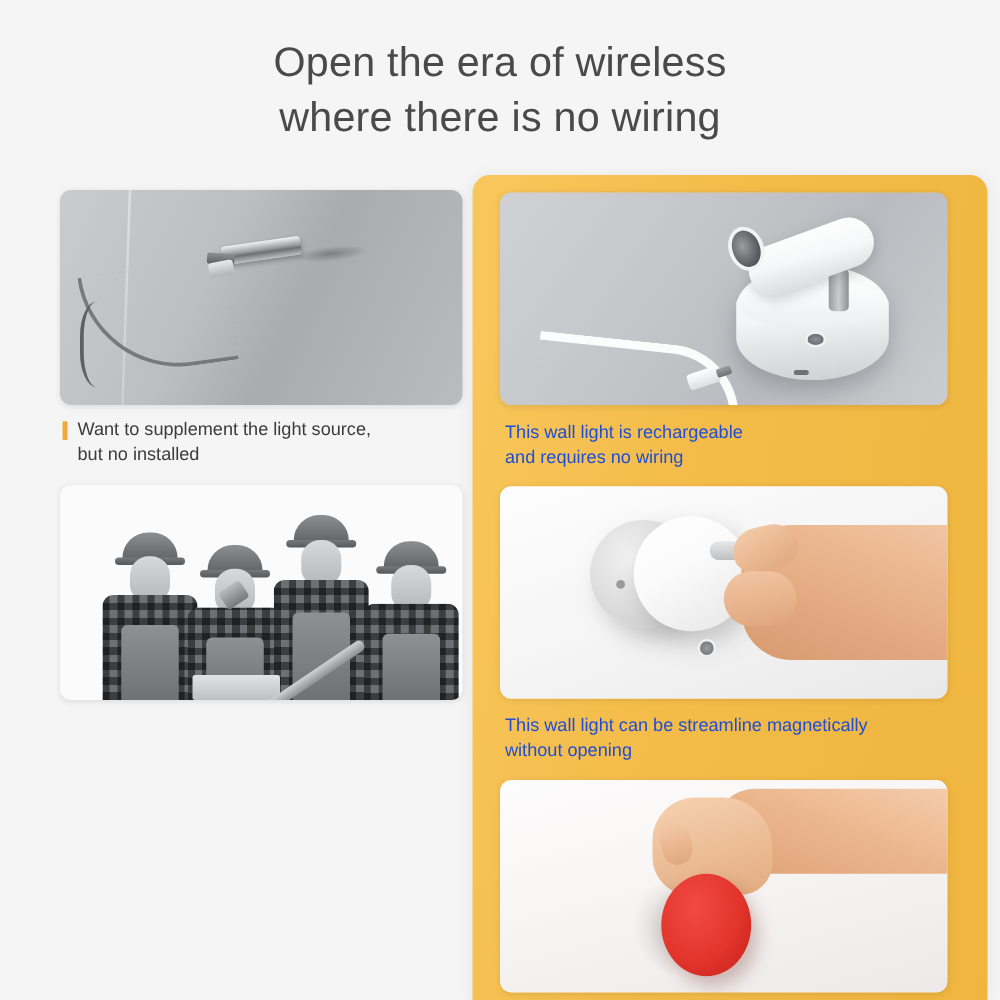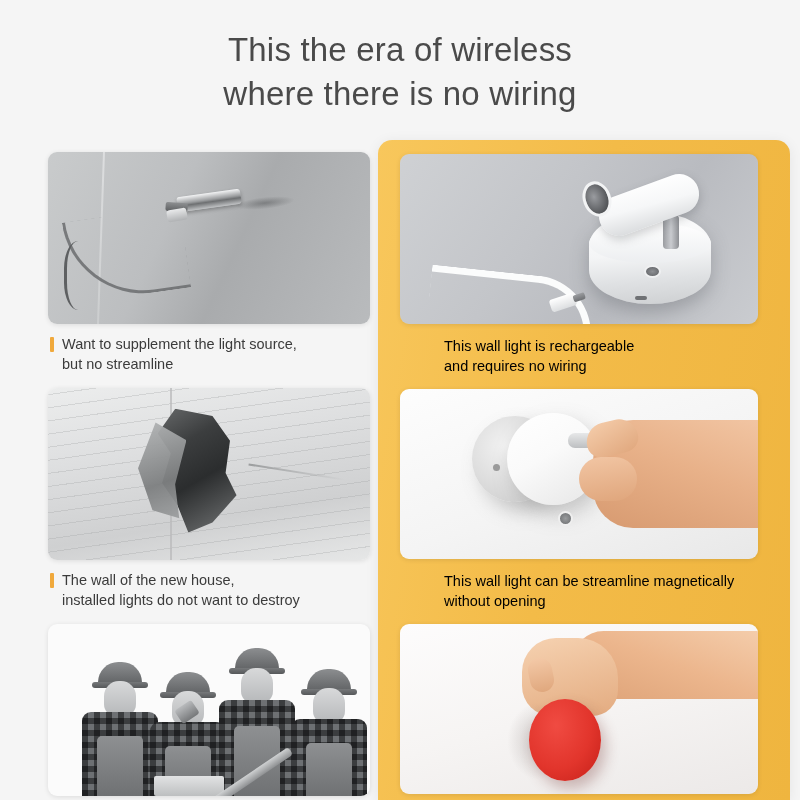--- a/index.html
+++ b/index.html
@@ -45,21 +45,21 @@
   }
   .cap .bar{
     flex:0 0 auto;width:4px;height:15px;margin-top:3px;
     background:#f0a93c;border-radius:1px;
   }
   .cap .txt{
     font-size:14.5px;line-height:20px;color:#3b3b3b;
     white-space:pre-line;
   }
   .col-right .cap{padding:12px 0 0 4px;}
-  .col-right .cap .txt{color:#000000;margin-left:40px;}
+  .col-right .cap .txt{color:#1d4ed8;}
 
   .col-left .block{margin-bottom:14px;}
   .col-right .block{margin-bottom:13px;}
 
   
   
   .p-clamp{background:linear-gradient(115deg,#c9cbcc 0%,#bcbec0 38%,#a9abad 58%,#b9bbbd 100%);}
   .p-clamp .wall-edge{position:absolute;left:16%;top:0;width:2px;height:100%;
     background:linear-gradient(#e3e4e5,#cfd1d2);opacity:.8;transform:rotate(2deg);}
   .p-clamp .clip{
@@ -268,58 +268,44 @@
     background:radial-gradient(ellipse at center,rgba(140,130,128,.38),rgba(140,130,128,0) 70%);
     border-radius:50%;
   }
 </style>
 </head>
 <body>
 
 <div class="page">
 
   <div class="heading">
-    <span class="l">This the era of wireless</span>
+    <span class="l">Open the era of wireless</span>
     <span class="l">where there is no wiring</span>
   </div>
 
   <div class="orange-panel"></div>
 
   <div class="col-left">
 
     <div class="block">
       <div class="photo p-clamp">
         <div class="wall-edge"></div>
         <div class="shadow"></div>
         <div class="clip"></div>
         <div class="lamp"></div>
         <div class="cord"></div>
         <div class="cord2"></div>
       </div>
       <div class="cap">
         <span class="bar"></span>
         <span class="txt">Want to supplement the light source,
-but no streamline</span>
-      </div>
-    </div>
-
-    <div class="block">
-      <div class="photo p-torn">
-        <div class="grain"></div>
-        <div class="seam"></div>
-        <div class="hole"></div>
-        <div class="flap"></div>
-        <div class="crack"></div>
-      </div>
-      <div class="cap">
-        <span class="bar"></span>
-        <span class="txt">The wall of the new house,
-installed lights do not want to destroy</span>
-      </div>
-    </div>
+but no installed</span>
+      </div>
+    </div>
+
 
     <div class="block">
       <div class="photo p-workers">
         <div class="w w-a">
             <div class="hat"></div>
             <div class="face"></div>
             <div class="body"></div>
             <div class="overall"></div>
           </div>
         <div class="w w-b">

